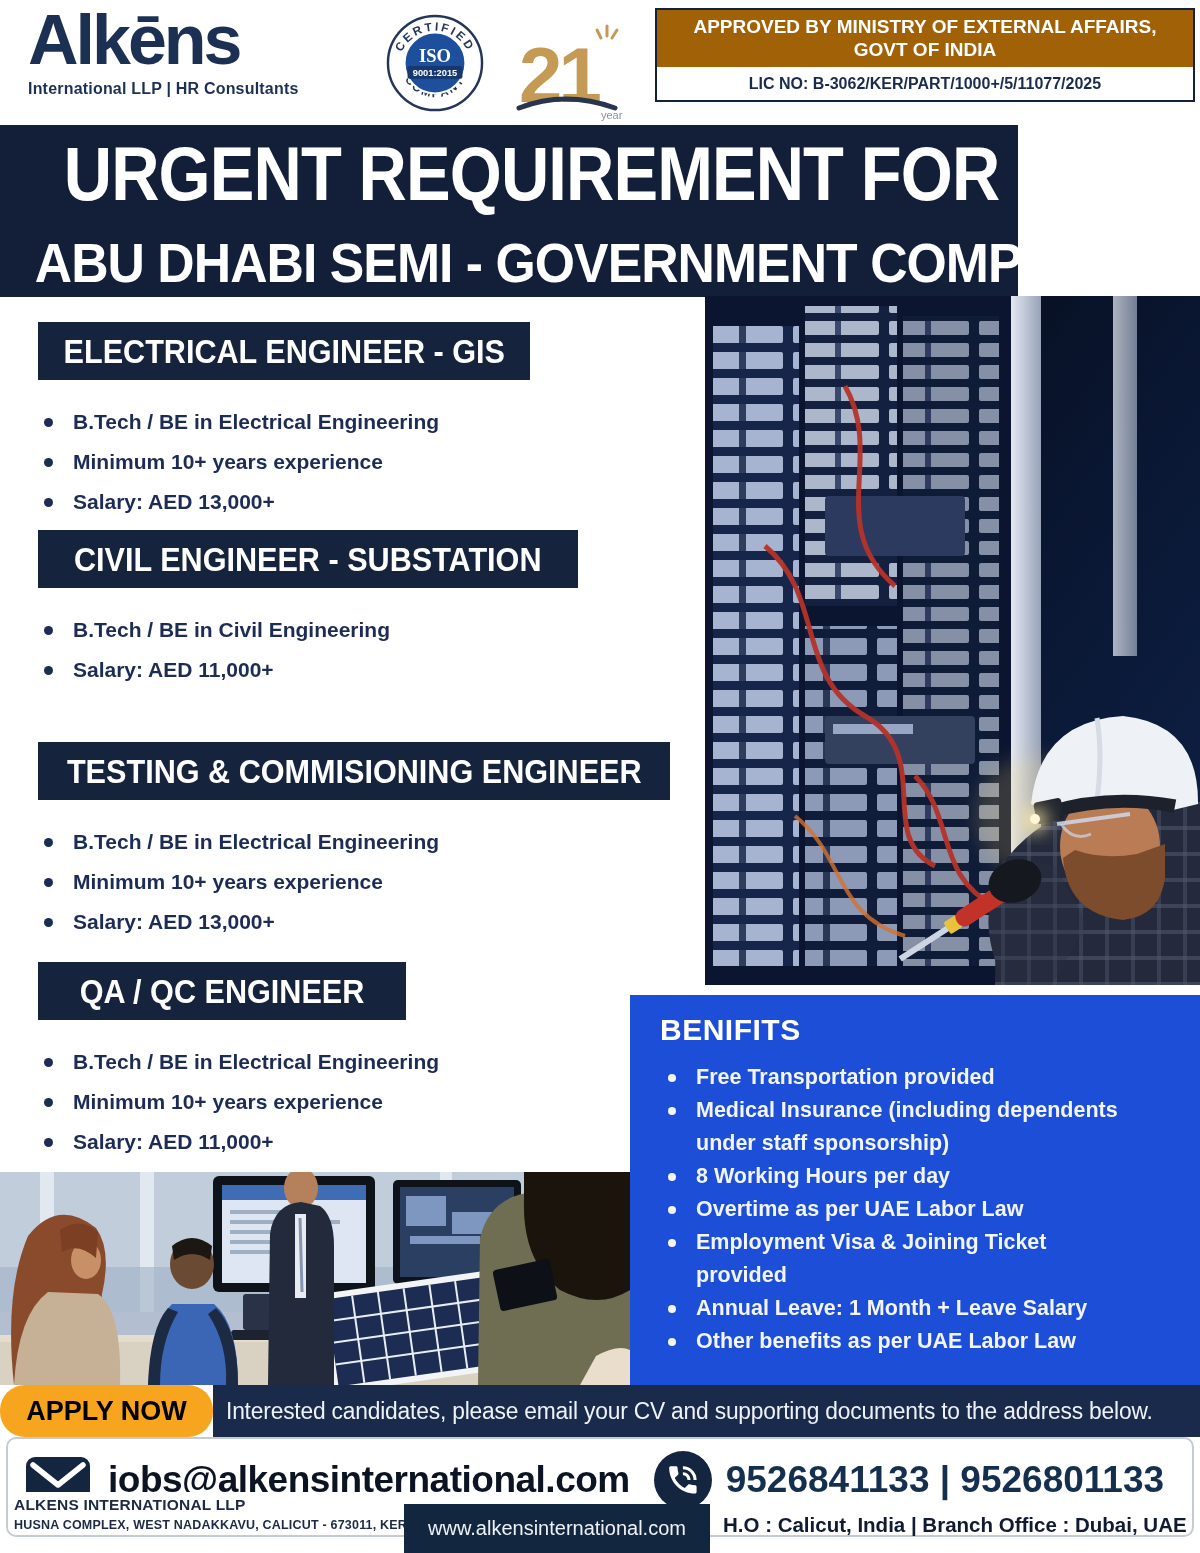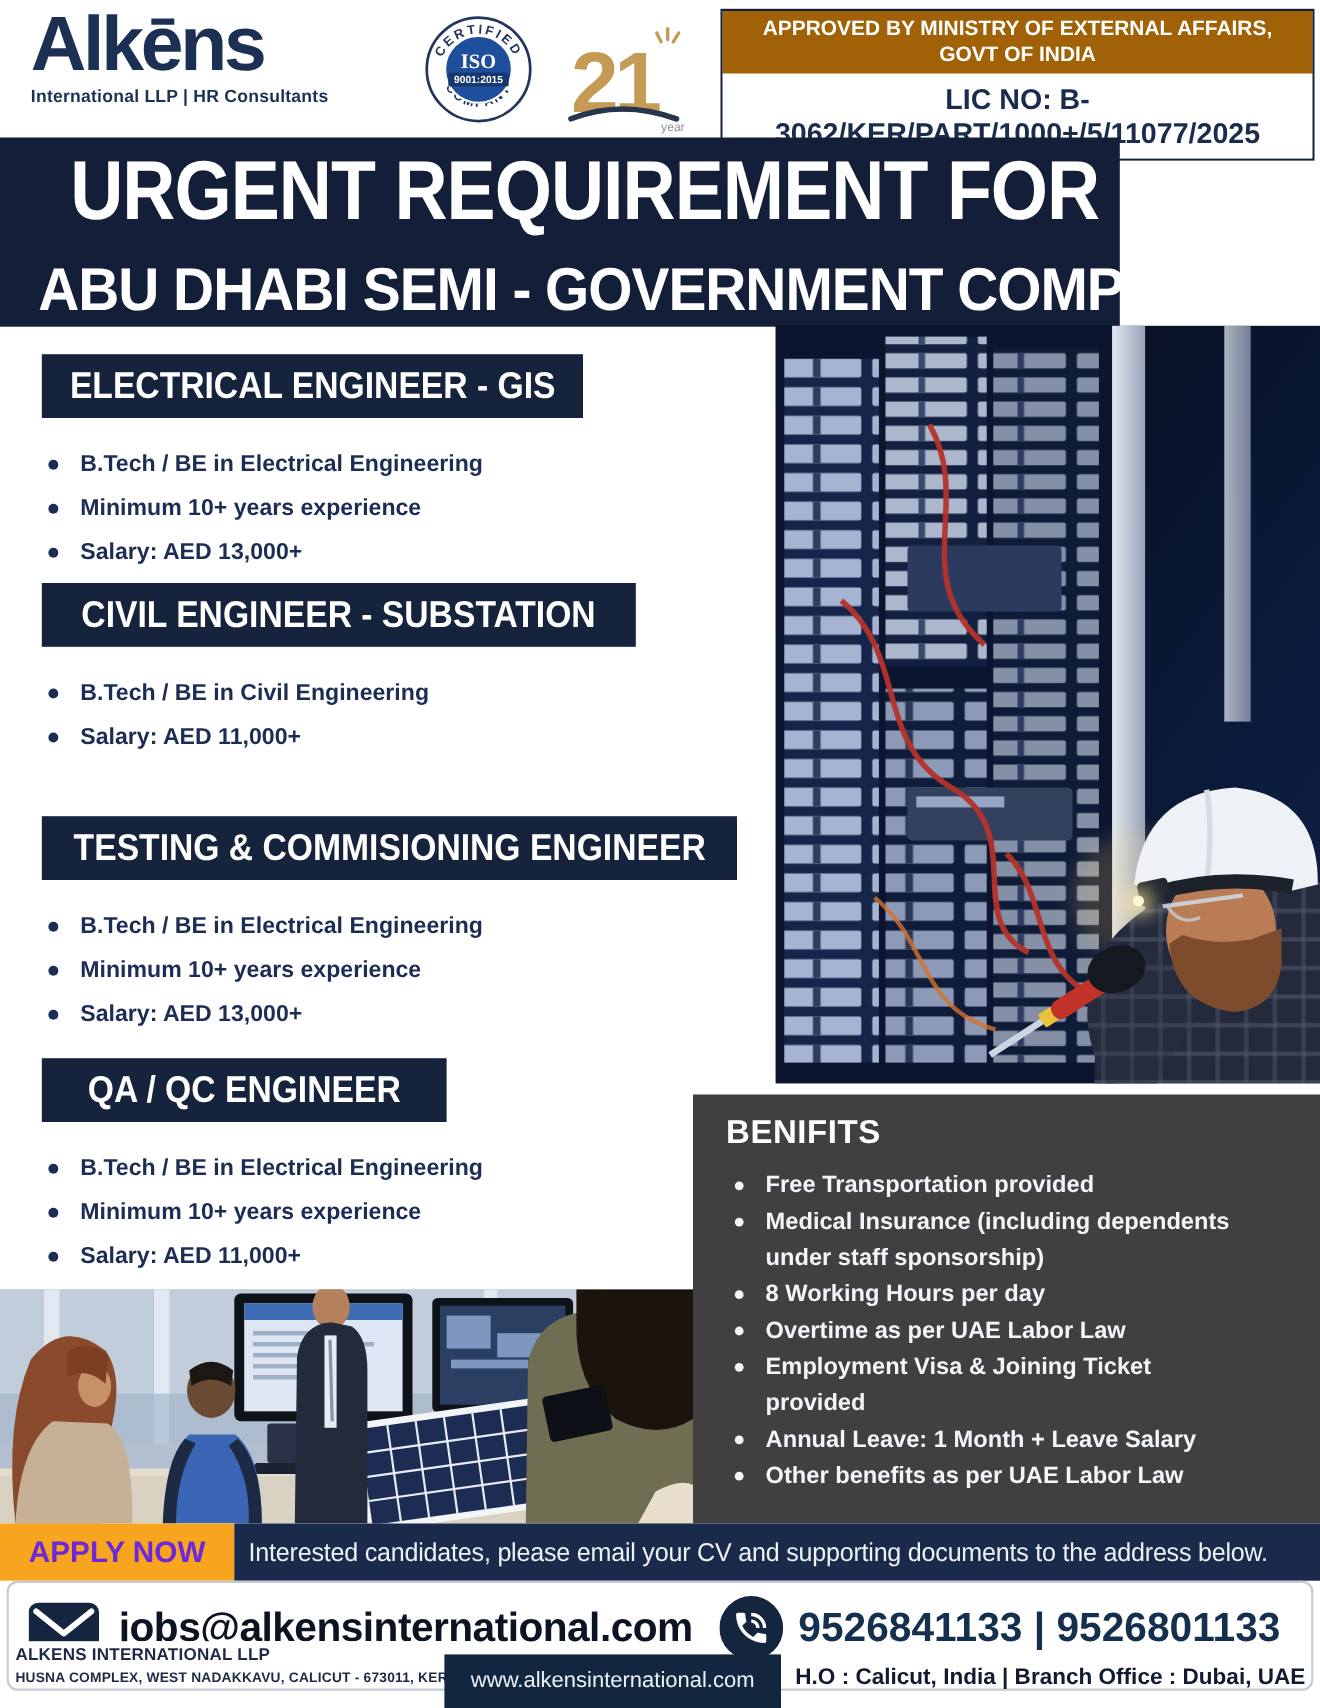--- a/index.html
+++ b/index.html
@@ -9,48 +9,48 @@
     font-family:"Liberation Sans", sans-serif; overflow:hidden; margin:0 auto;
   }
   
   .logo { position:absolute; left:28px; top:0px; }
   .logo-word { font-size:70px; font-weight:800; color:#1c3054; letter-spacing:-3px; line-height:80px; }
   .logo-tag  { font-size:16px; font-weight:700; color:#1c3054; margin-top:0px; letter-spacing:0.2px; }
   .iso-badge { position:absolute; left:386px; top:14px; width:98px; height:98px; }
   .years-badge { position:absolute; left:513px; top:20px; width:110px; height:102px; }
   .approval { position:absolute; left:655px; top:8px; width:540px; border:2px solid #14213a; background:#fff; }
   .approval-top { background:#a16207; color:#ffffff; font-weight:700; font-size:19px; line-height:23px; text-align:center; padding:5px 4px 6px; }
-  .approval-lic { background:#ffffff; color:#1b2b4e; font-weight:800; font-size:26px; text-align:center; padding:8px 2px 7px; }
+  .approval-lic { background:#ffffff; color:#1b2b4e; font-weight:800; font-size:16px; text-align:center; padding:8px 2px 7px;border-radius:17px; }
   
   .band { position:absolute; left:0; top:125px; width:1018px; height:172px; background:#131f38; }
   .band-l1 { position:absolute; top:6px; left:0; width:100%; text-align:center; color:#fff; font-weight:800; font-size:76px; line-height:86px; white-space:nowrap; }
   .band-l1 > span { display:inline-block; transform:scaleX(0.88); transform-origin:center; letter-spacing:-1px; }
   .band-l2 { position:absolute; top:108px; left:0; width:100%; text-align:center; color:#fff; font-weight:800; font-size:55px; line-height:60px; white-space:nowrap; }
   .band-l2 > span { display:inline-block; transform:scaleX(0.94); transform-origin:center; letter-spacing:-1px; }
   
   .job { position:absolute; left:38px; }
   .job-box { background:#15233d; color:#ffffff; font-weight:800; font-size:34px;
              display:flex; align-items:center; justify-content:center; height:58px; white-space:nowrap; }
   .job-box > span { display:inline-block; transform:scaleX(0.9); transform-origin:center; }
   .job ul { list-style:none; margin:22px 0 0 0; padding:0; }
   .job li { display:flex; align-items:flex-start; font-size:21px; font-weight:700; color:#1c2c55; line-height:40px; }
   .dot { width:9px; height:9px; border-radius:50%; background:#1c2c55; margin:16px 20px 0 6px; flex:0 0 9px; }
   
   .photo-electrician { position:absolute; left:705px; top:296px; width:495px; height:689px; }
   .photo-office { position:absolute; left:0px; top:1172px; width:630px; height:213px; }
   
-  .benefits { position:absolute; left:630px; top:995px; width:570px; height:390px; background:#404040; color:#fff; padding:18px 14px 0 30px; }
+  .benefits { position:absolute; left:630px; top:995px; width:570px; height:390px; background:#1d4ed8; color:#fff; padding:18px 14px 0 30px; }
   .benefits-title { font-size:30px; font-weight:800; letter-spacing:0.5px; margin:0 0 14px 0; }
   .benefits ul { list-style:none; margin:0; padding:0; }
   .benefits li { display:flex; align-items:flex-start; font-size:21.5px; font-weight:700; line-height:33px; color:#f2f5fa; }
   .bdot { width:8px; height:8px; border-radius:50%; background:#f2f5fa; margin:13px 20px 0 8px; flex:0 0 8px; }
   .benefits li > span.txt { white-space:pre-line; }
   
   .apply-bar { position:absolute; left:0; top:1385px; width:1200px; height:52px; display:flex; }
-  .apply-btn { width:213px; background:#f7a51f; color:#6d28d9; font-weight:800; font-size:27px; display:flex; align-items:center; justify-content:center; }
+  .apply-btn { width:213px; background:#f7a51f; color:#000000; font-weight:800; font-size:27px; display:flex; align-items:center; justify-content:center;border-radius:25px; }
   .apply-strip { flex:1; background:#1a2a4a; color:#eef2f8; font-size:23.5px; font-weight:500; display:flex; align-items:center; padding-left:13px; white-space:nowrap; }
   .apply-strip > span { display:inline-block; transform:scaleX(0.97); transform-origin:left; letter-spacing:-0.2px; }
   
   .contact-card { position:absolute; left:6px; top:1437px; width:1188px; height:100px; background:#fff; border:2px solid #c5cbd4; border-radius:10px; display:flex; align-items:center; padding:0 0 14px 18px; }
   .mail-icon { width:64px; height:52px; margin-right:18px; flex:0 0 64px; }
   .email { font-size:37px; font-weight:800; color:#0c1322; letter-spacing:-0.5px; margin-right:24px; white-space:nowrap; }
   .phone-icon { width:58px; height:58px; margin-right:14px; flex:0 0 58px; }
   .phones { font-size:37px; font-weight:800; color:#15304e; white-space:nowrap; }
   .company-block { position:absolute; left:14px; top:1492px; background:#fff; padding-top:4px; }
   .company-name { font-size:15.5px; font-weight:800; color:#1d2945; letter-spacing:0.2px; }

